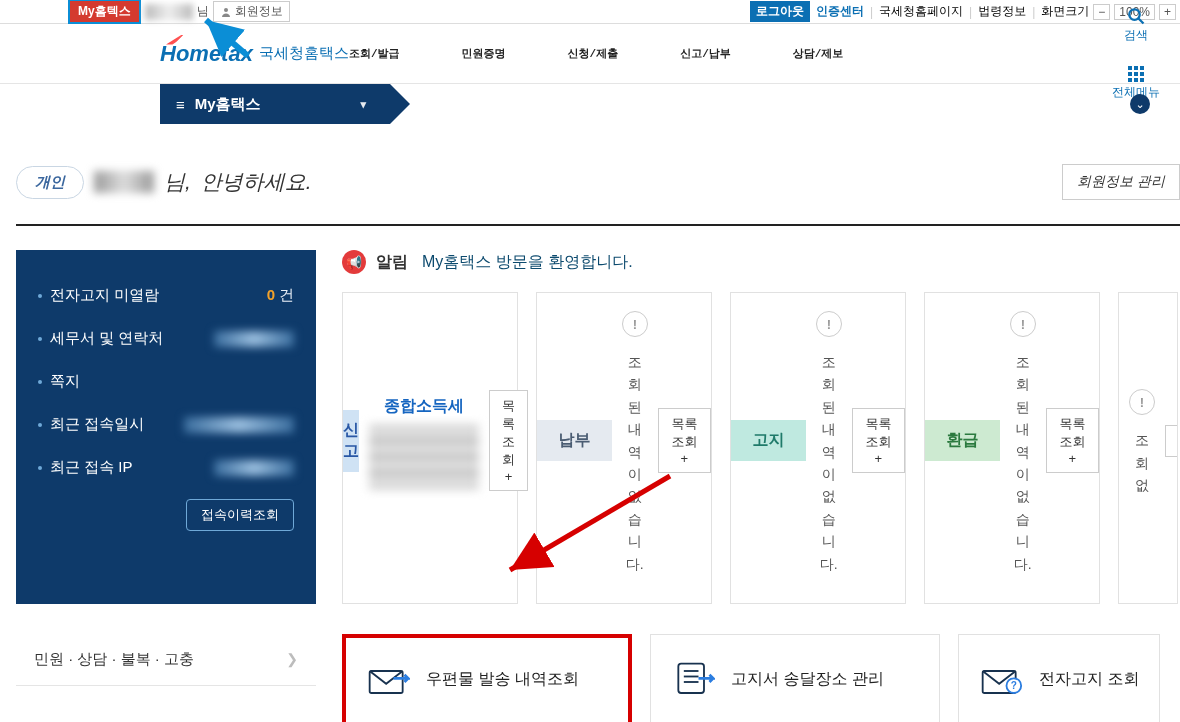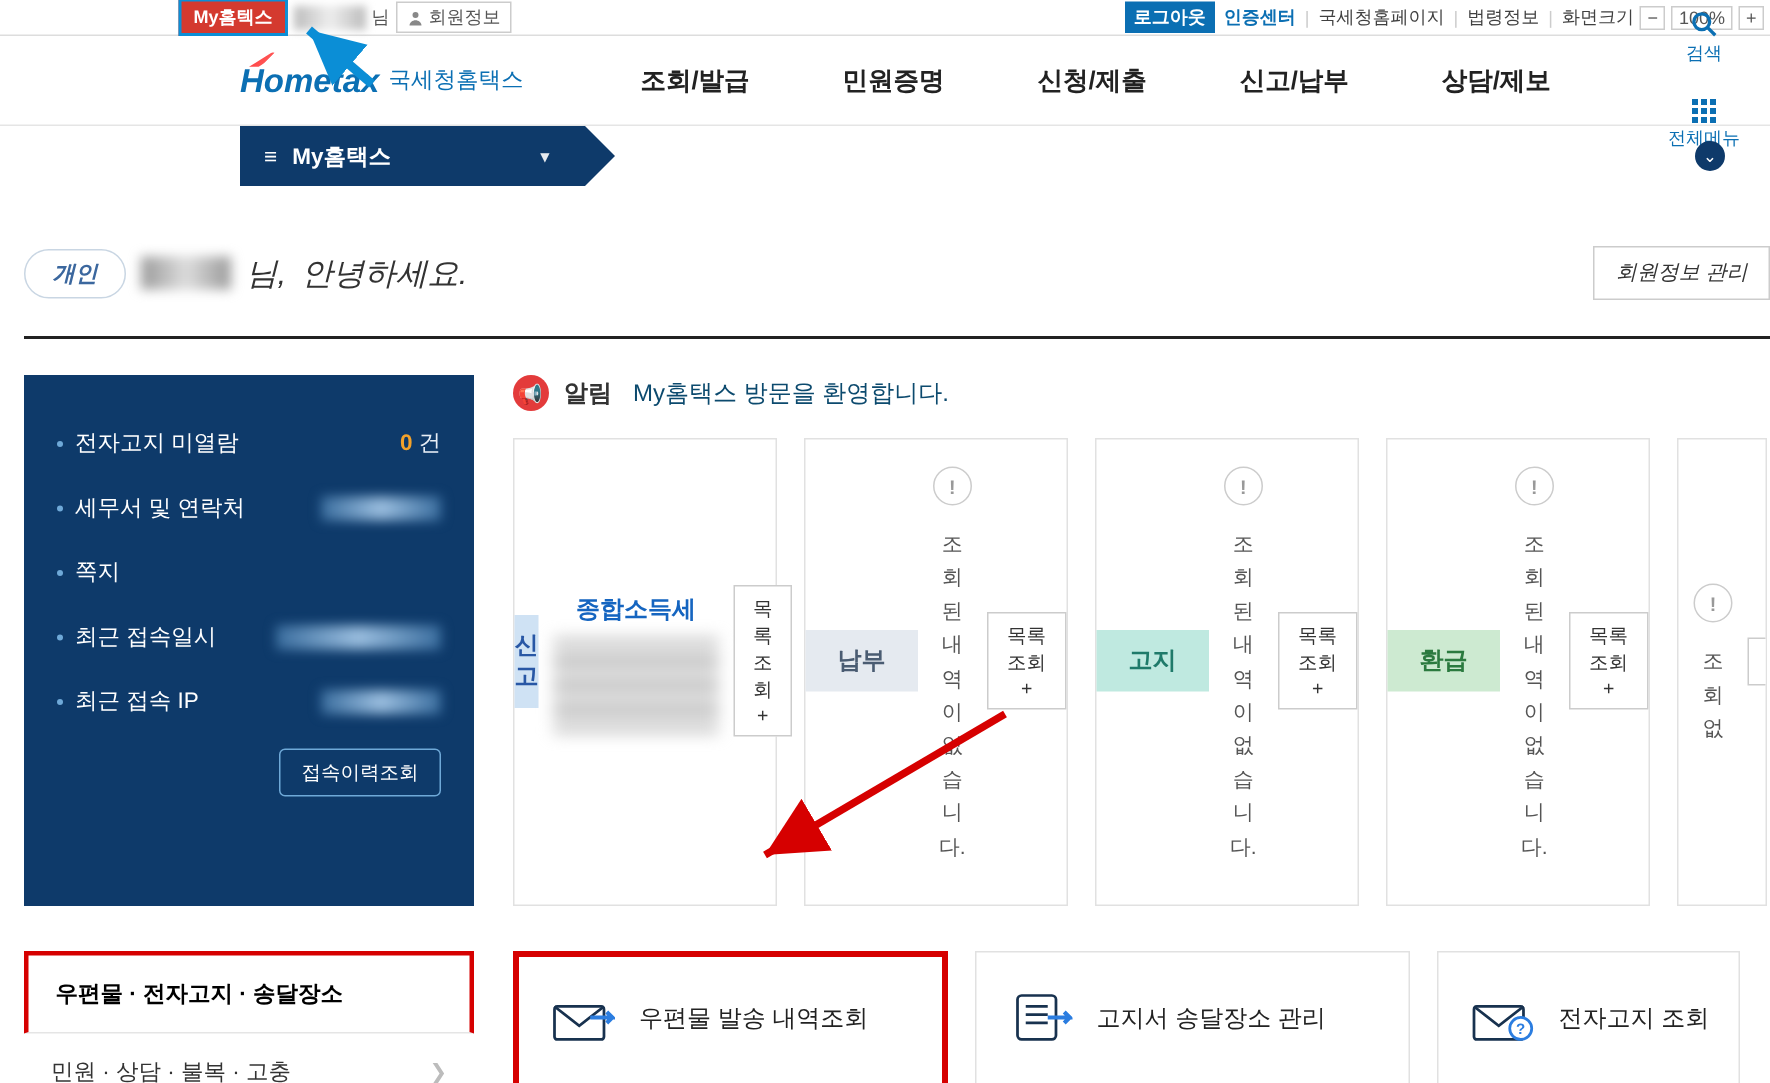--- a/index.html
+++ b/index.html
@@ -1,37 +1,37 @@
 <!DOCTYPE html>
 <html><head>
 <meta charset="utf-8">
 <style>
   * { box-sizing: border-box; margin: 0; padding: 0; }
   body { font-family: "Malgun Gothic", "Apple SD Gothic Neo", sans-serif; font-size: 13px; color: #333; background: #fff; width: 1180px; overflow: hidden; }
 
   
   .topbar { height: 24px; border-bottom: 1px solid #ddd; display: flex; align-items: center; padding: 0 4px; font-size: 12px; color: #555; }
-  .topbar .myhometax-btn { background: #d43a2f; color: #fff; padding: 2px 8px; font-weight: bold; border: 2px solid #0b8ed6; margin-left: 115px; }
+  .topbar .myhometax-btn { background: #d43a2f; color: #fff; padding: 2px 8px; font-weight: bold; border: 2px solid #0b8ed6; margin-left: 64px; }
   .topbar .blur1 { width: 48px; height: 16px; margin-left: 4px; filter: blur(3px); background: linear-gradient(90deg,#bbb,#eee,#bbb); }
   .topbar .nim { margin-left: 4px; }
   .topbar .memberinfo { margin-left: 4px; border: 1px solid #ccc; padding: 1px 6px; display: flex; align-items: center; gap: 3px; }
   .topbar .spacer { flex: 1; }
   .topbar .logout { color: #fff; background: #0b6fb3; padding: 2px 6px; font-weight: bold; }
   .topbar .certcenter { color: #0b6fb3; font-weight: bold; margin-left: 6px; }
   .topbar .sep { color: #ccc; margin: 0 6px; }
-  .topbar a { color: #404040; text-decoration: none; }
+  .topbar a { color: #000000; text-decoration: none; }
   .topbar .zoom { border: 1px solid #ccc; padding: 0 4px; margin-left: 4px; }
 
   
   .header { height: 60px; display: flex; align-items: center; padding: 0 20px 0 160px; border-bottom: 1px solid #e5e5e5; }
   .logo { display: flex; align-items: center; gap: 6px; }
   .logo-mark { font-size: 22px; font-weight: bold; color: #0b6fb3; font-style: italic; position: relative; }
   .logo-mark::before { content: ""; position: absolute; top: -6px; left: 6px; width: 32px; height: 10px; background: linear-gradient(135deg,#f33 0%,#f55 40%,transparent 42%); clip-path: polygon(0% 100%, 50% 0%, 100% 100%, 80% 100%, 50% 40%, 20% 100%); }
   .logo-sub { color: #0b6fb3; font-size: 15px; }
-  .nav { flex: 1; display: flex; justify-content: center; gap: 62px; font-size: 17px; font-weight: 600; color: #222; }
+  .nav { flex: 1; display: flex; gap: 62px; font-size: 11px; font-weight: 600; color: #222; font-family: Liberation Mono, monospace; }
   .nav span { cursor: pointer; }
   .header-right { display: flex; gap: 22px; align-items: center; flex-direction: column; }
   .hr-item { display: flex; flex-direction: column; align-items: center; font-size: 12px; color: #0b6fb3; cursor: pointer; }
   .hr-item svg, .hr-item .grid9 { margin-bottom: 2px; }
   .grid9 { display: grid; grid-template-columns: repeat(3,4px); grid-template-rows: repeat(3,4px); gap: 2px; }
   .grid9 i { background: #0b6fb3; display: block; }
 
   
   .ribbon { height: 40px; background: #fff; display: flex; align-items: stretch; padding-left: 160px; }
   .ribbon-main { background: #0e3a6a; color: #fff; display: flex; align-items: center; padding: 0 24px 0 16px; font-size: 15px; font-weight: 600; gap: 10px; position: relative; width: 230px; }
@@ -272,23 +272,20 @@
             <div class="no-data"><span>조회</span><br><span>없</span></div>
           </div>
           <button class="list-btn">목</button>
         </div>
       </div>
     </div>
   </div>
 
   <div class="bottom">
     <div class="tab-list">
-      <div class="tab active red-box">
-        <span>우편물 · 전자고지 · 송달장소</span>
-      </div>
       <div class="tab">
         <span>민원 · 상담 · 불복 · 고충</span>
         <span class="chev">❯</span>
       </div>
 
     </div>
 
     <div class="action-cards">
       <div class="action-card red-box">
         <span class="ic">

